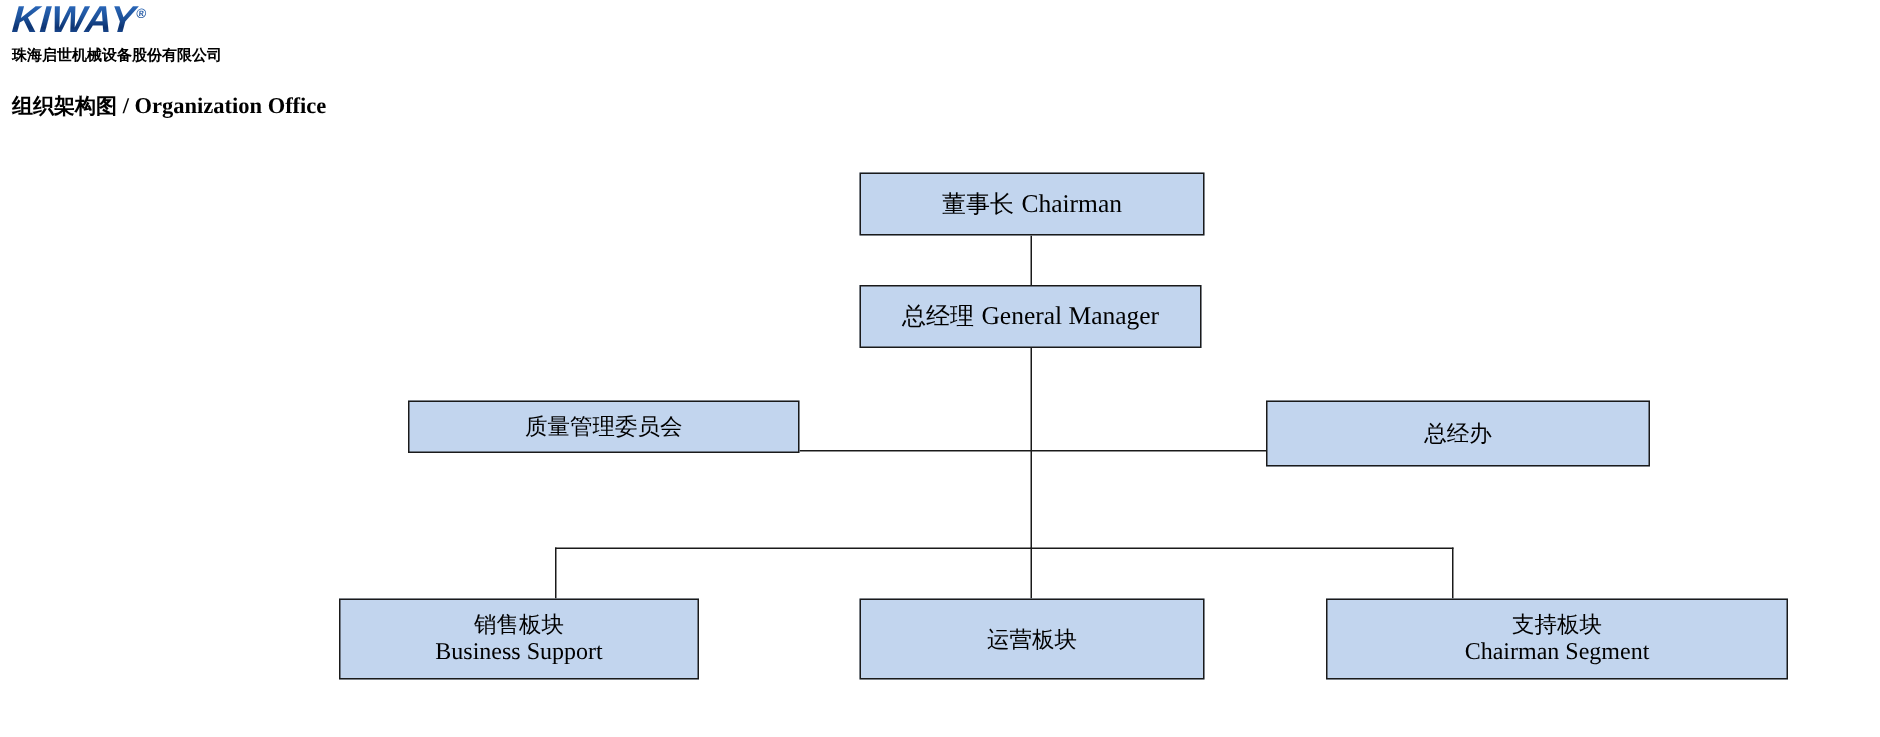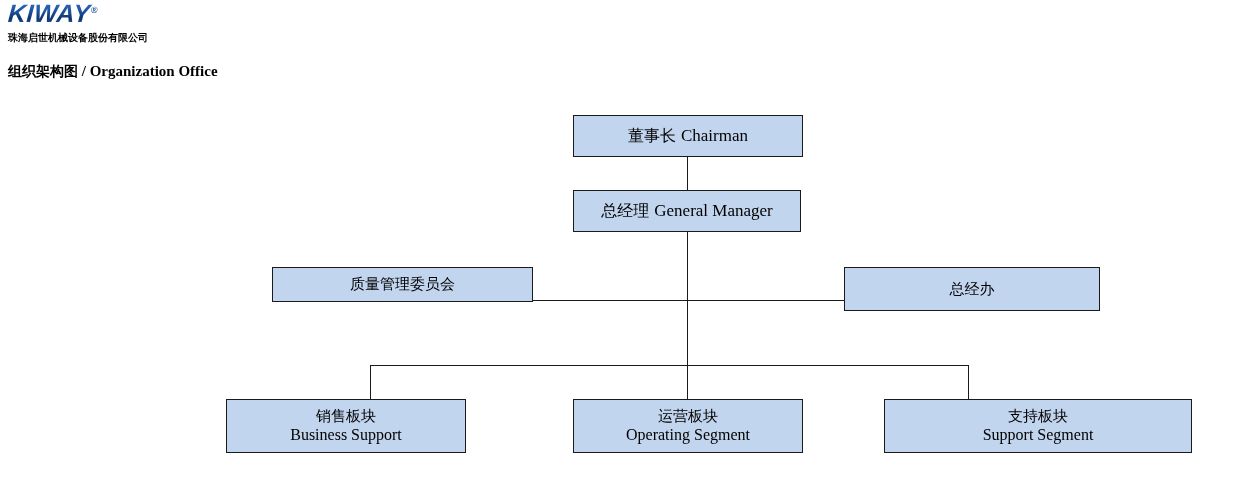--- a/index.html
+++ b/index.html
@@ -177,21 +177,20 @@
     <span class="cn">总经办</span>
   </div>
 
   <div class="node" id="node-business">
     <span class="cn">销售板块</span>
     <span class="en">Business Support</span>
   </div>
 
   <div class="node" id="node-operating">
     <span class="cn">运营板块</span>
-    <span class="en">Operating Segment</span>
   </div>
 
   <div class="node" id="node-support">
     <span class="cn">支持板块</span>
-    <span class="en">Support Segment</span>
+    <span class="en">Chairman Segment</span>
   </div>
 
 </div>
 
 </body></html>

